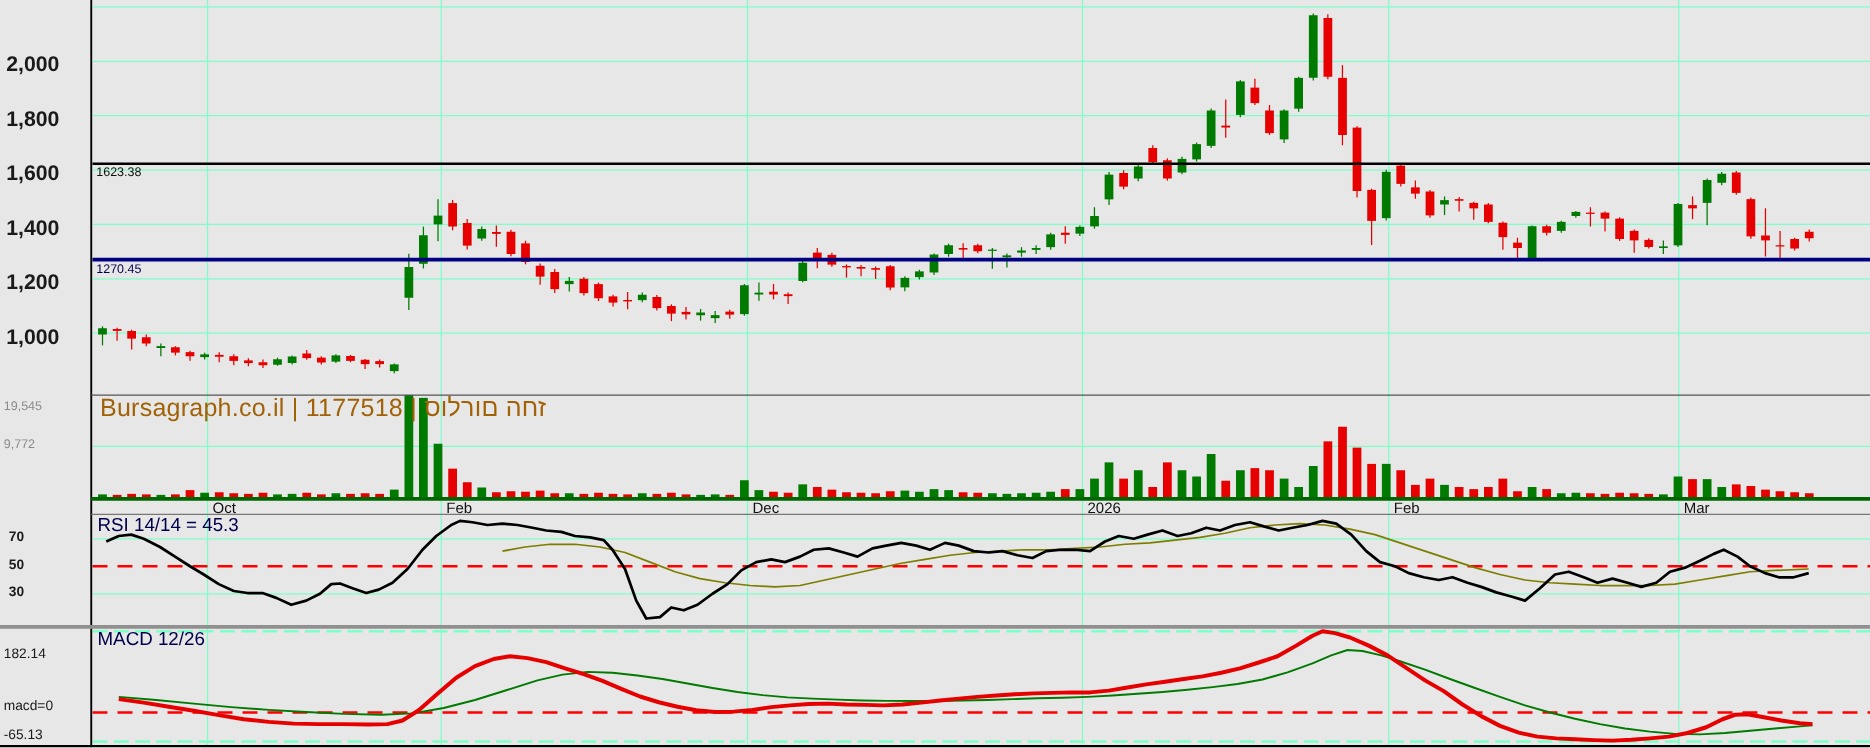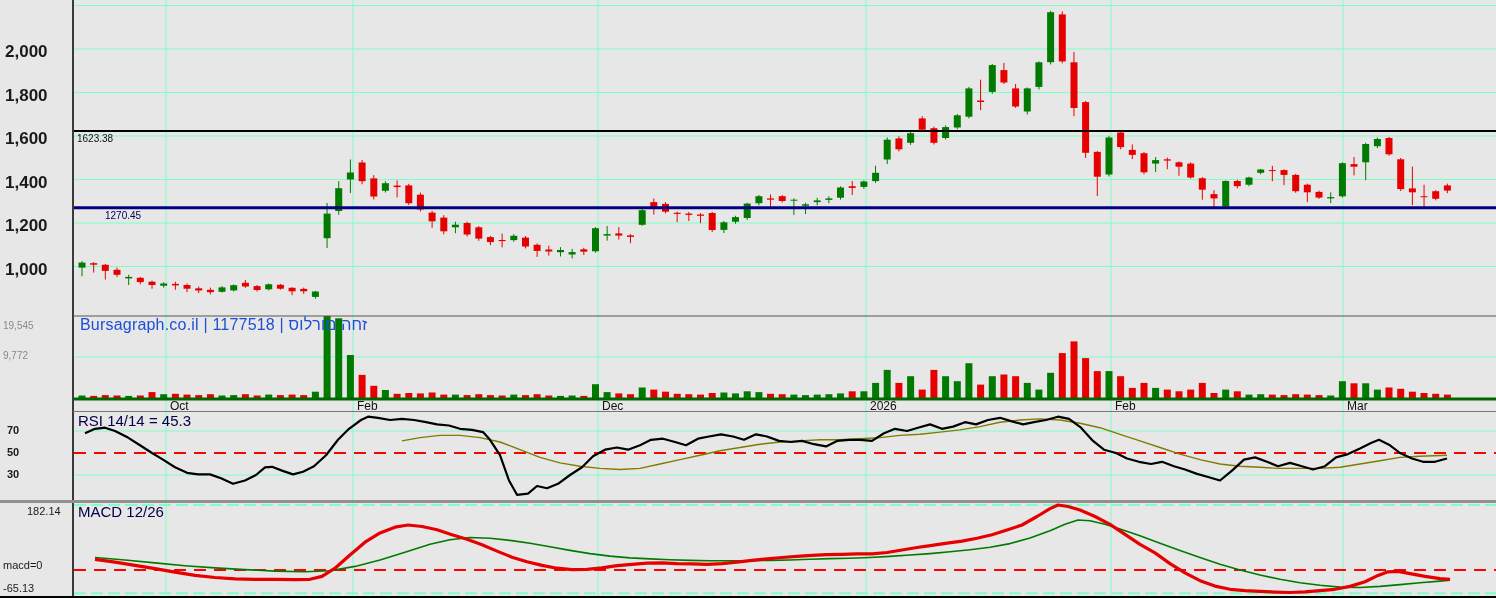--- a/index.html
+++ b/index.html
@@ -10,21 +10,21 @@
   #chart-svg{position:absolute;left:0;top:0;}
   .lbl{position:absolute;white-space:nowrap;line-height:1;}
   .price-tick{font-size:17px;font-weight:600;color:#1a1a1a;}
   .vol-tick{font-size:10px;color:#8a8a8a;}
   .rsi-tick{font-size:11px;font-weight:700;color:#1a1a1a;}
   .macd-tick{font-size:11px;color:#1a1a1a;}
   .month-lbl{font-size:12px;color:#111;}
   .line-val{font-size:10px;color:#111;}
   .panel-title{font-size:15px;color:#00004a;}
   #watermark{
-    left:80px;top:317px;font-size:16px;color:#1d4ed8;
+    left:80px;top:317px;font-size:20px;color:#a16207;
     unicode-bidi:bidi-override;direction:ltr;letter-spacing:.2px;
   }
 </style>
 </head>
 <body>
 
 <div id="app">
   <svg id="chart-svg" width="1496" height="598">
       <rect x="0" y="0" width="1496" height="598" fill="#e7e7e7"></rect>
       <line x1="74" y1="5.5" x2="1496" y2="5.5" stroke="#7fffc8" stroke-width="1"></line>
@@ -416,23 +416,23 @@
     </svg>
 
   <span id="watermark" class="lbl">Bursagraph.co.il | 1177518 | סולרום החז</span>
 
   <span class="lbl panel-title" style="left:78px;top:413px;">RSI 14/14 = 45.3</span>
 
   <span class="lbl panel-title" style="left:78px;top:504px;">MACD 12/26</span>
 
   <span class="lbl line-val" style="left:77px;top:134px;">1623.38</span>
 
-  <span class="lbl line-val" style="left:77px;top:211px;color:#000050;margin-left:28px;">1270.45</span>
-
-  <span class="lbl macd-tick" style="left:3px;top:506px;margin-left:24px;">182.14</span>
+  <span class="lbl line-val" style="left:77px;top:211px;color:#000050;">1270.45</span>
+
+  <span class="lbl macd-tick" style="left:3px;top:518px;">182.14</span>
 
   <span class="lbl macd-tick" style="left:3px;top:560px;">macd=0</span>
 
   <span class="lbl macd-tick" style="left:3px;top:583px;">-65.13</span>
 
   <span class="lbl vol-tick" style="left:3px;top:321px;">19,545</span>
 
   <span class="lbl vol-tick" style="left:3px;top:351px;">9,772</span>
 
   <div id="gen-labels">

